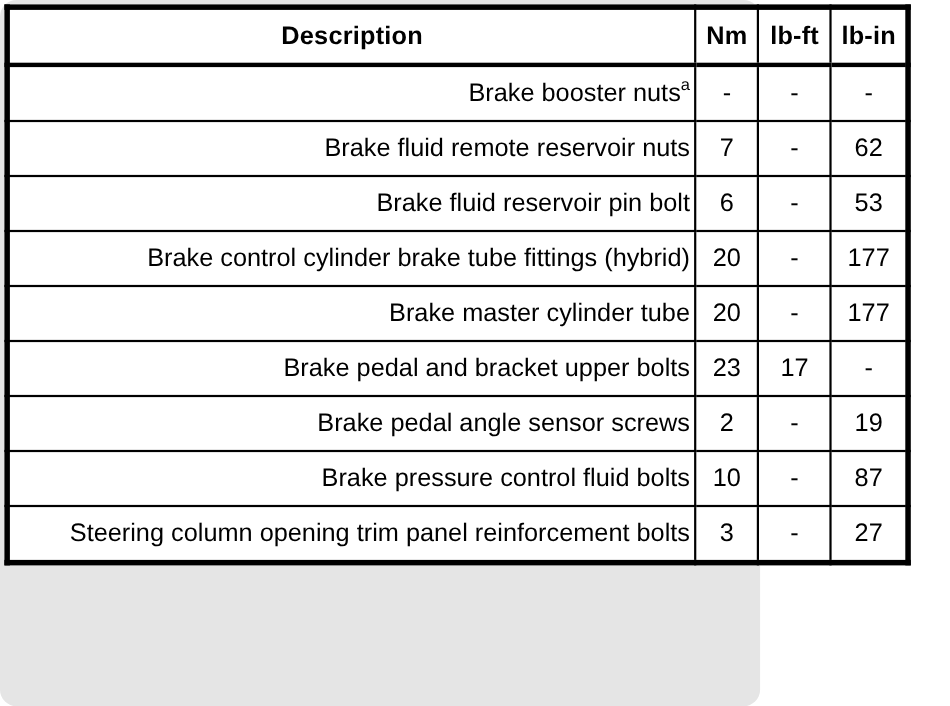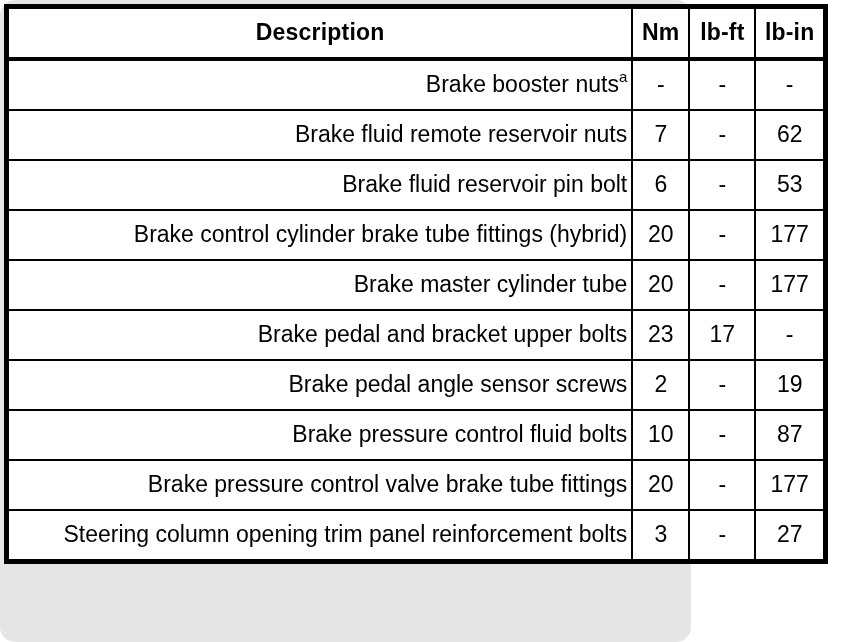--- a/index.html
+++ b/index.html
@@ -121,26 +121,20 @@
           <td class="num">-</td>
           <td class="num">19</td>
         </tr>
         <tr>
           <td class="desc">Brake pressure control fluid bolts</td>
           <td class="num">10</td>
           <td class="num">-</td>
           <td class="num">87</td>
         </tr>
         <tr>
-          <td class="desc">Brake pressure control valve brake tube fittings</td>
-          <td class="num">20</td>
-          <td class="num">-</td>
-          <td class="num">177</td>
-        </tr>
-        <tr>
           <td class="desc">Steering column opening trim panel reinforcement bolts</td>
           <td class="num">3</td>
           <td class="num">-</td>
           <td class="num">27</td>
         </tr>
       </tbody>
   </table>
 </div>
 
 </body></html>

